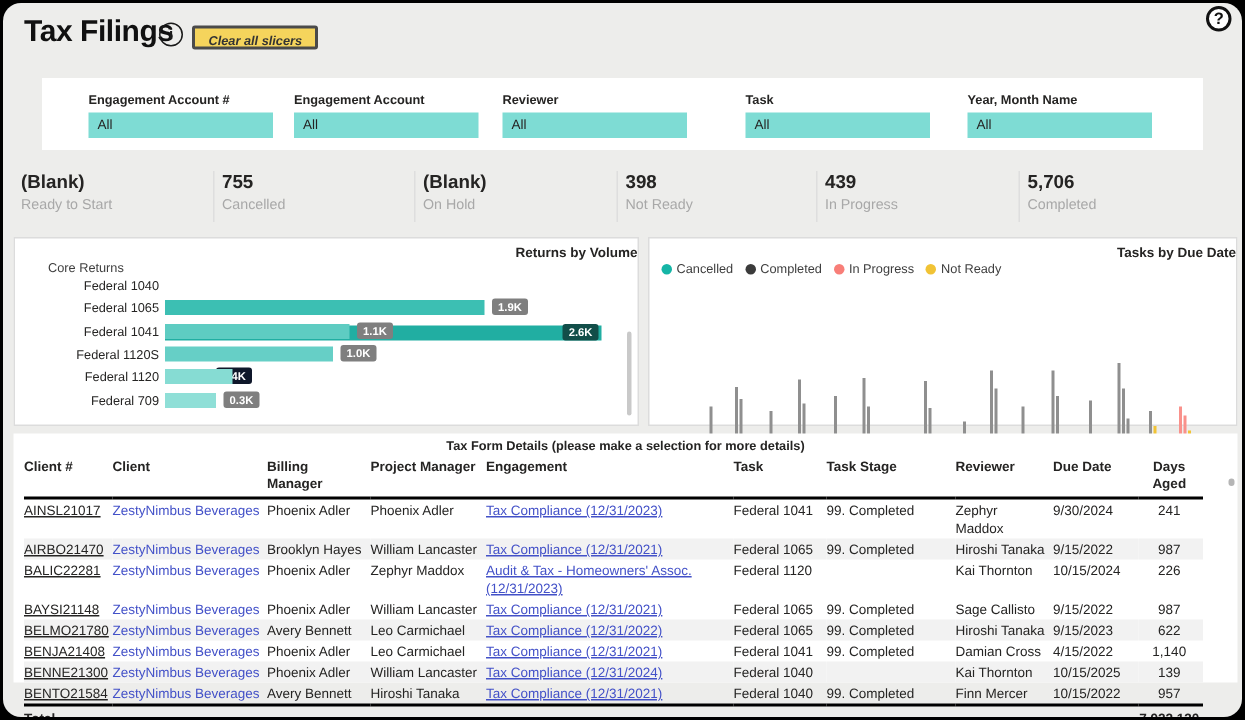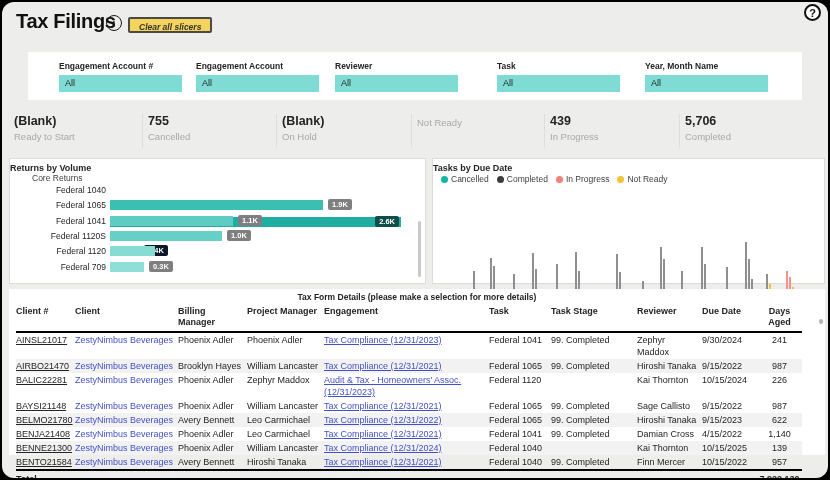--- a/index.html
+++ b/index.html
@@ -25,21 +25,21 @@
                 padding-left:6px; cursor:pointer; }
   
   .kpi { position:absolute; top:112px; width:130px; }
   .kpi-value { font-size:12.5px; font-weight:bold; color:#252423; }
   .kpi-label { font-size:9.5px; color:#a8a8a8; margin-top:3px; }
   .kpi-div { position:absolute; top:112px; width:1px; height:34px; background:#dedede; }
   
   .card { position:absolute; background:#fff; border:1px solid #dcdcdc; }
   .chart-left  { left:7px;  top:156px; width:417px; height:126px; }
   .chart-right { left:430px; top:156px; width:393px; height:126px; }
-  .chart-title { position:absolute; top:4px; left:0; right:0; text-align:left; font-size:9px;
+  .chart-title { position:absolute; top:4px; left:0; right:0; text-align:right; font-size:9px;
                  font-weight:bold; color:#252423; }
   .axis-title { position:absolute; left:22px; top:14px; font-size:8.5px; color:#3d3d3d; }
   .bar-row { position:absolute; left:0; height:10px; width:100%; }
   .bar-cat { position:absolute; left:0; width:96px; text-align:right; font-size:8.5px; color:#252423;
              line-height:10px; }
   .bar { position:absolute; left:100px; height:10px; }
   .bar-lbl { position:absolute; height:11px; line-height:11px; padding:0 4px; border-radius:2px;
              font-size:7.5px; font-weight:bold; color:#fff; top:-1px; }
   .vscroll { position:absolute; right:4px; top:62px; width:3px; height:56px; background:#c9c9c9; border-radius:2px; }
   .legend { position:absolute; left:8px; top:15px; display:flex; gap:8px; }
@@ -106,20 +106,21 @@
         <div class="kpi-value">755</div>
         <div class="kpi-label">Cancelled</div>
       </div>
       <div class="kpi-div" style="left: 140px;"></div>
       <div class="kpi" style="left: 280px;">
         <div class="kpi-value">(Blank)</div>
         <div class="kpi-label">On Hold</div>
       </div>
       <div class="kpi-div" style="left: 274px;"></div>
       <div class="kpi" style="left: 415px;">
+        <div class="kpi-value">398</div>
         <div class="kpi-label">Not Ready</div>
       </div>
       <div class="kpi-div" style="left: 409px;"></div>
       <div class="kpi" style="left: 548px;">
         <div class="kpi-value">439</div>
         <div class="kpi-label">In Progress</div>
       </div>
       <div class="kpi-div" style="left: 542px;"></div>
       <div class="kpi" style="left: 683px;">
         <div class="kpi-value">5,706</div>

